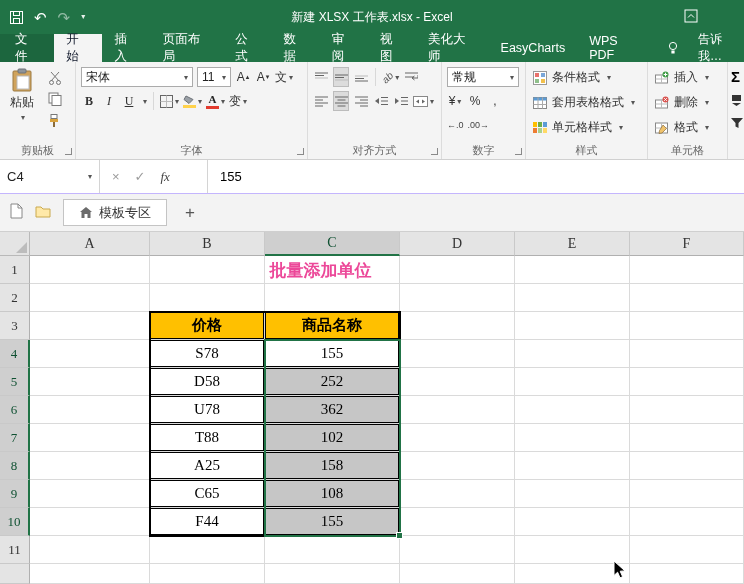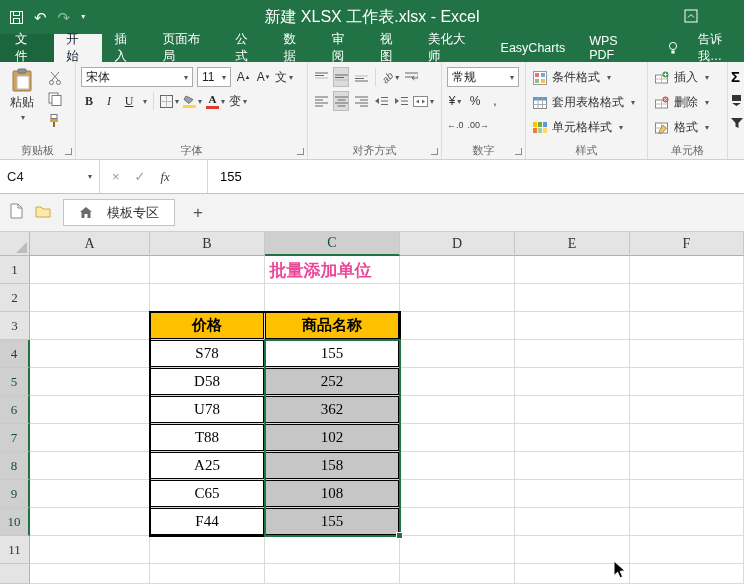--- a/index.html
+++ b/index.html
@@ -5,21 +5,21 @@
   * { box-sizing:border-box; margin:0; padding:0; }
   html,body { width:744px; height:584px; overflow:hidden; }
   body { position:relative; background:#fff; font-family:"Liberation Sans",sans-serif; font-size:12px; color:#222; }
 
   
   .titlebar { position:absolute; top:0; left:0; width:744px; height:34px; background:#217346; display:flex; align-items:center; color:#fff; }
   .qat { display:flex; align-items:center; gap:11px; padding-left:10px; width:150px; }
   .qicon { display:inline-flex; align-items:center; font-size:15px; line-height:1; color:#fff; }
   .qicon.dim { opacity:.5; }
   .qcaret { font-size:8px; opacity:.9; }
-  .tb-title { flex:1; text-align:center; font-size:16px; white-space:nowrap; }
+  .tb-title { flex:1; text-align:center; font-size:12px; white-space:nowrap; }
   .tb-right { width:150px; display:flex; justify-content:flex-end; padding-right:46px; }
 
   
   .tabrow { position:absolute; top:34px; left:0; width:744px; height:28px; background:#217346; display:flex; align-items:stretch; color:#fff; font-size:12.5px; }
   .ftab { padding:0 15px; display:flex; align-items:center; background:#1c663e; }
   .rtab { padding:0 12px; display:flex; align-items:center; cursor:default; }
   .rtab.active { background:#f4f4f4; color:#0f172a; }
   .tellme { margin-left:12px; display:flex; align-items:center; gap:20px; font-size:12px; }
 
   
@@ -57,21 +57,21 @@
 
   
   .fbar { position:absolute; top:160px; left:0; width:744px; height:34px; background:#fff; border-bottom:1px solid #c4b5fd; display:flex; align-items:stretch; font-size:13px; }
   .namebox { width:100px; border-right:1px solid #d4d4d4; display:flex; align-items:center; justify-content:space-between; padding:0 7px; color:#222; }
   .fbtns { width:108px; border-right:1px solid #d4d4d4; display:flex; align-items:center; gap:15px; padding:0 12px; color:#9b9b9b; font-size:13px; }
   .fx { font-family:"Liberation Serif",serif; font-style:italic; color:#444; }
   .fvalue { flex:1; display:flex; align-items:center; padding-left:12px; color:#000; }
 
   
   .docbar { position:absolute; top:194px; left:0; width:744px; height:38px; background:#f3f3f3; border-bottom:1px solid #cfcfcf; display:flex; align-items:center; gap:12px; padding-left:10px; }
-  .doctab { height:27px; background:#fff; border:1px solid #c4c4c4; display:flex; align-items:center; gap:14px; padding:0 15px; font-size:13px; color:#333; }
+  .doctab { height:27px; background:#fff; border:1px solid #c4c4c4; display:flex; align-items:center; gap:6px; padding:0 15px; font-size:13px; color:#333; }
   .plus { font-size:17px; color:#555; padding:0 6px; }
 
   
   #sheet-grid { position:absolute; top:232px; left:0; width:744px; height:352px; display:grid;
     grid-template-columns:30px 120px 115px 135px 115px 115px 114px;
     grid-template-rows:24px repeat(11,28px) 20px; background:#fff; }
   .corner { background:#e4e4e4; border-right:1px solid #b9b9b9; border-bottom:1px solid #b9b9b9; position:relative; }
   .corner::after { content:""; position:absolute; right:2px; bottom:2px; border-left:11px solid transparent; border-bottom:11px solid #bcbcbc; }
   .ch { background:#e4e4e4; border-right:1px solid #c9c9c9; border-bottom:1px solid #b0b0b0; display:flex; align-items:center; justify-content:center; font:14px "Liberation Serif","DejaVu Serif",serif; color:#333; }
   .ch.sel { background:#cfcfcf; border-bottom:2px solid #217346; color:#0f5132; }

